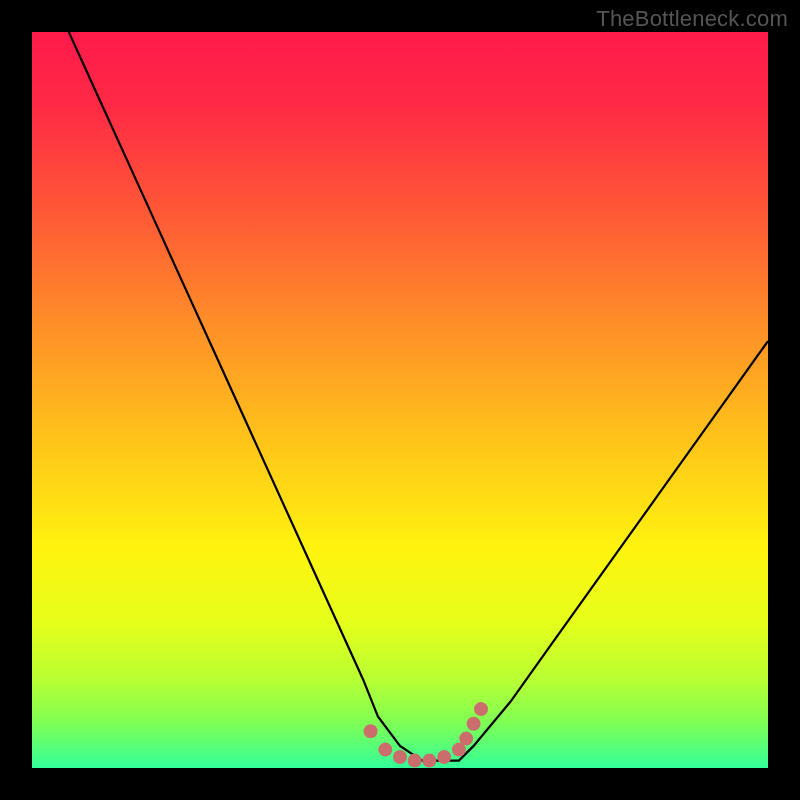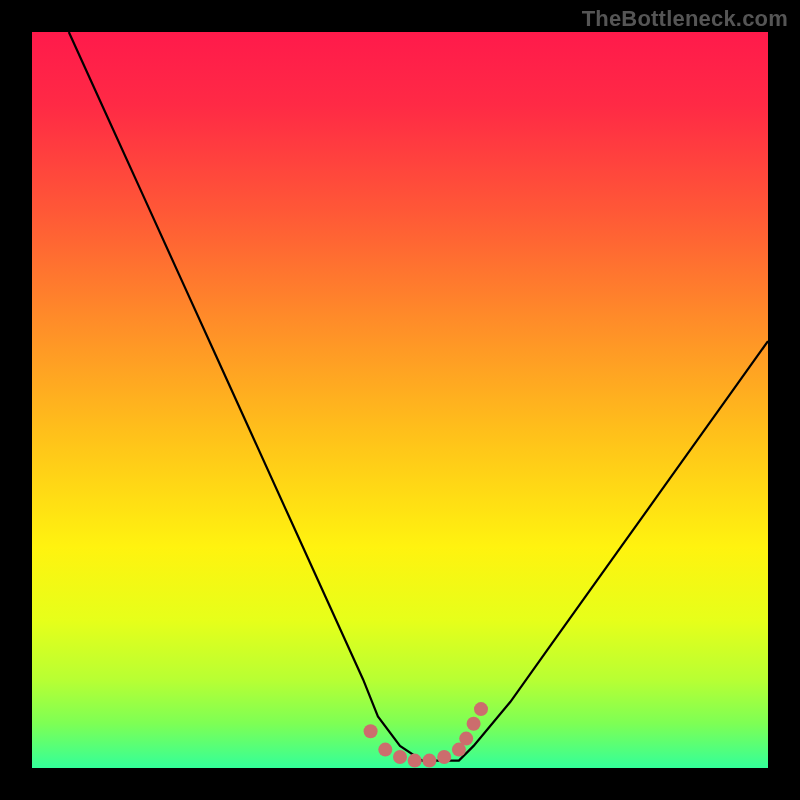--- a/index.html
+++ b/index.html
@@ -18,21 +18,21 @@
     width: 800px;
     height: 800px;
     background: #000;
   }
   .watermark {
     position: absolute;
     top: 6px;
     right: 12px;
     color: #555;
     font-size: 22px;
-    font-weight: 700;
+    font-weight: 400;
     letter-spacing: 0.2px;
     user-select: none;
   }
   .plot {
     position: absolute;
     top: 32px;
     left: 32px;
     width: 736px;
     height: 736px;
   }

